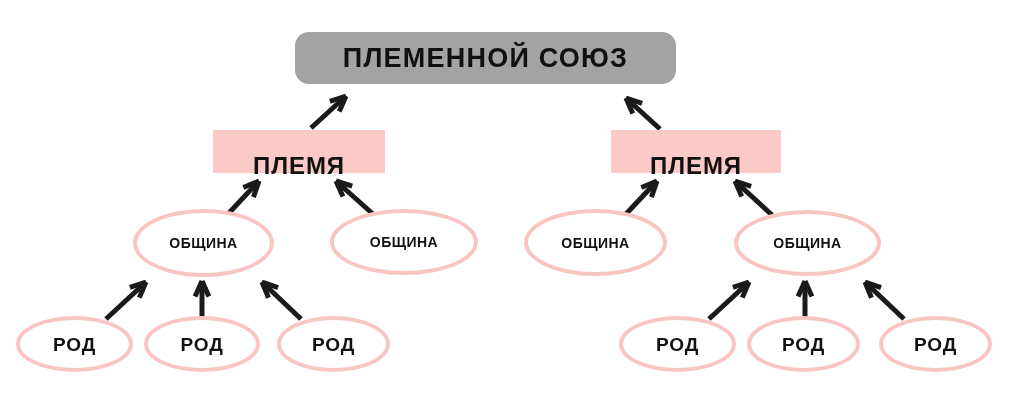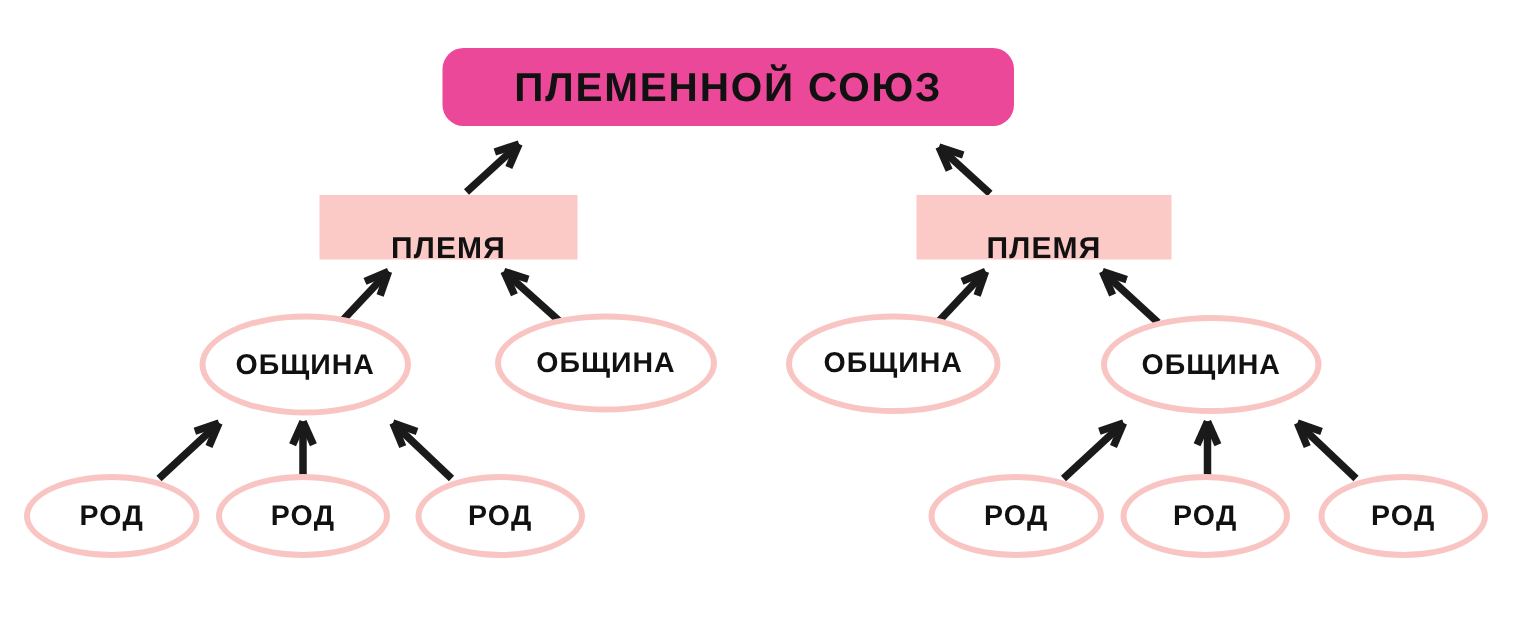--- a/index.html
+++ b/index.html
@@ -36,45 +36,45 @@
     font-family: "Liberation Sans", "DejaVu Sans", sans-serif;
     font-weight: 700;
     color: #111111;
     letter-spacing: 0.03em;
     line-height: 1;
     white-space: nowrap;
     user-select: none;
   }
   
   .node.rect-round {
-    background: #ec4899;
+    background: #a3a3a3;
     border-radius: 14px;
   }
   .node.rect-round .node-label {
     font-size: 27px;
     letter-spacing: 0.045em;
   }
   
   .node.rect-plain {
     background: #fbc9c6;
     border-radius: 0;
   }
   .node.rect-plain .node-label {
-    font-size: 20px;
+    font-size: 24px;
     letter-spacing: 0.04em;
     margin-top: 28px;
   }
   
   .node.ellipse {
     background: #ffffff;
     border: 4px solid #f9c5c2;
     border-radius: 50%;
   }
   .node.ellipse.community .node-label {
-    font-size: 19px;
+    font-size: 14px;
     letter-spacing: 0.035em;
     text-align: right;
   }
   .node.ellipse.clan .node-label {
     font-size: 19px;
     letter-spacing: 0.045em;
     text-align: right;
   }
 </style>
 </head>

